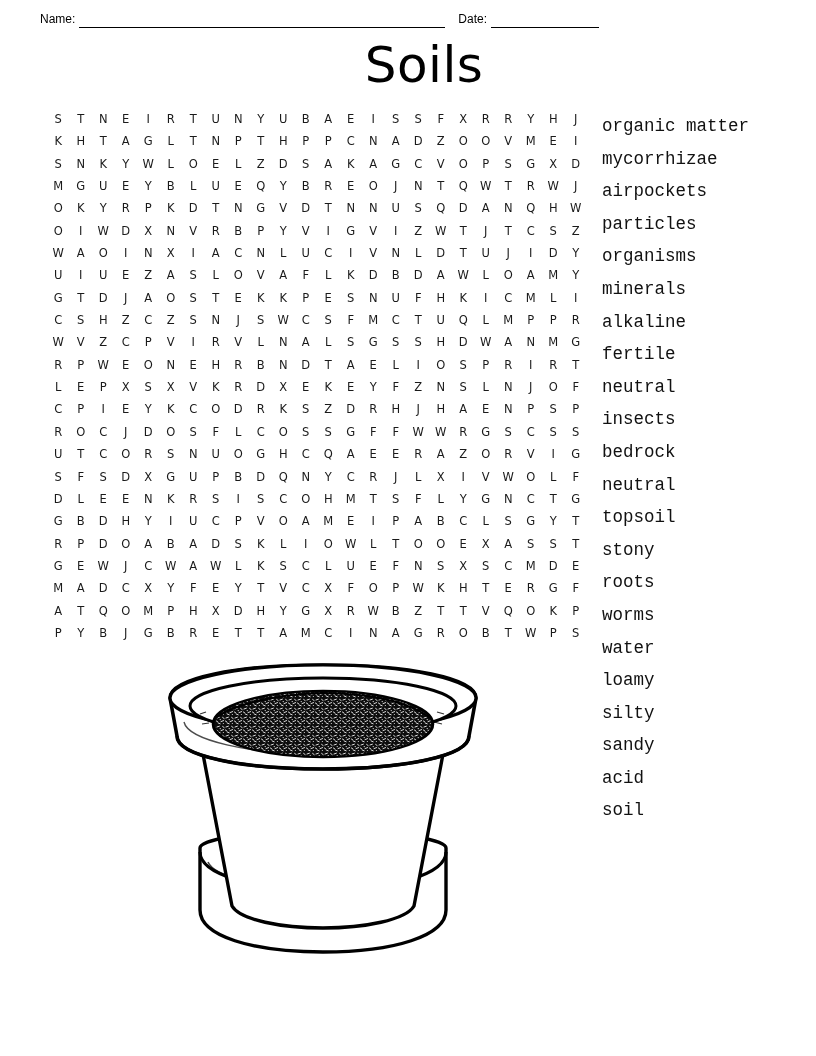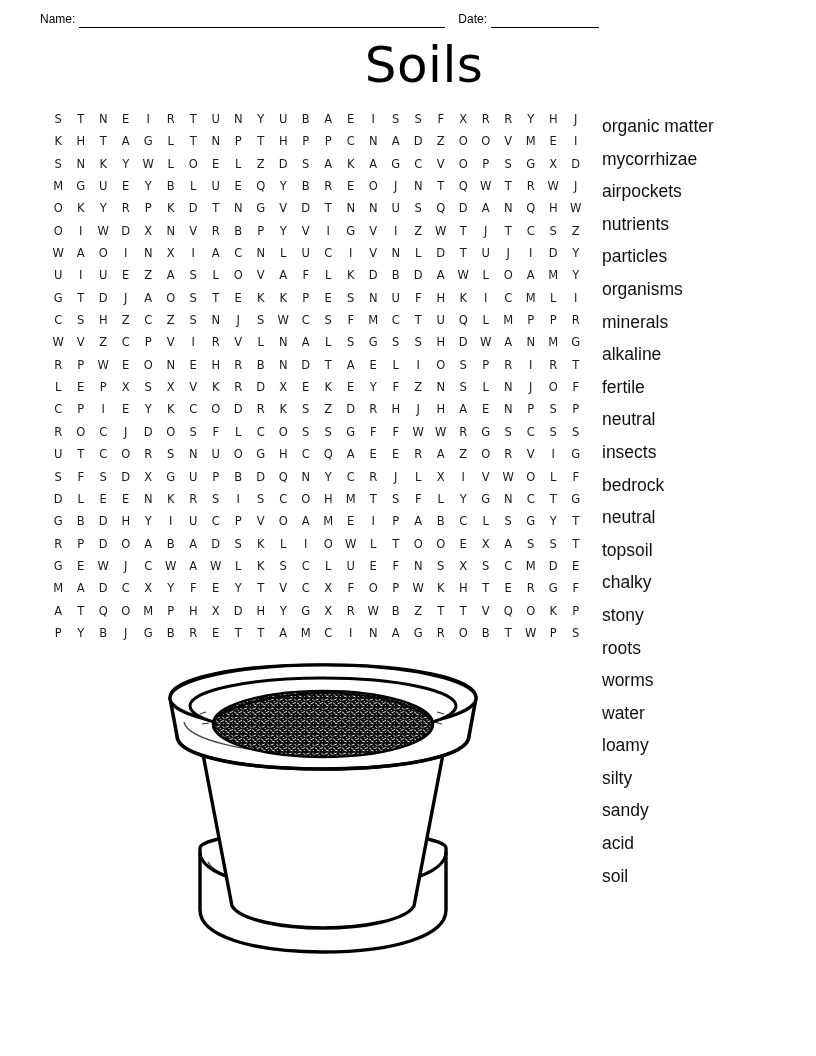--- a/index.html
+++ b/index.html
@@ -84,21 +84,21 @@
   
   #word-list {
     position: absolute;
     left: 602px;
     top: 110px;
     width: 210px;
   }
   .word-item {
     font-size: 17.5px;
     line-height: 32.6px;
-    font-family: Liberation Sans, sans-serif;
+    font-family: Liberation Mono, monospace;
     color: #111111;
     white-space: nowrap;
   }
 
   
   #flowerpot-illustration {
     position: absolute;
     left: 162px;
     top: 662px;
     width: 322px;
@@ -746,32 +746,30 @@
       <span class="grid-cell">W</span>
       <span class="grid-cell">P</span>
       <span class="grid-cell">S</span>
     </div>
   </div>
 
 <div id="word-list">
     <div class="word-item">organic matter</div>
     <div class="word-item">mycorrhizae</div>
     <div class="word-item">airpockets</div>
-    <div class="word-item">nutrients</div>
     <div class="word-item">particles</div>
     <div class="word-item">organisms</div>
     <div class="word-item">minerals</div>
     <div class="word-item">alkaline</div>
     <div class="word-item">fertile</div>
     <div class="word-item">neutral</div>
     <div class="word-item">insects</div>
     <div class="word-item">bedrock</div>
     <div class="word-item">neutral</div>
     <div class="word-item">topsoil</div>
-    <div class="word-item">chalky</div>
     <div class="word-item">stony</div>
     <div class="word-item">roots</div>
     <div class="word-item">worms</div>
     <div class="word-item">water</div>
     <div class="word-item">loamy</div>
     <div class="word-item">silty</div>
     <div class="word-item">sandy</div>
     <div class="word-item">acid</div>
     <div class="word-item">soil</div>
   </div>

